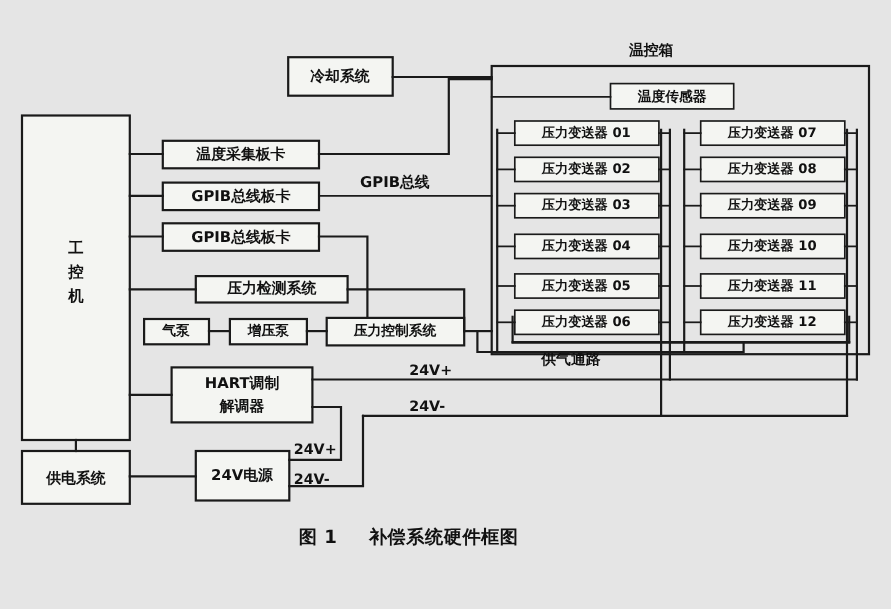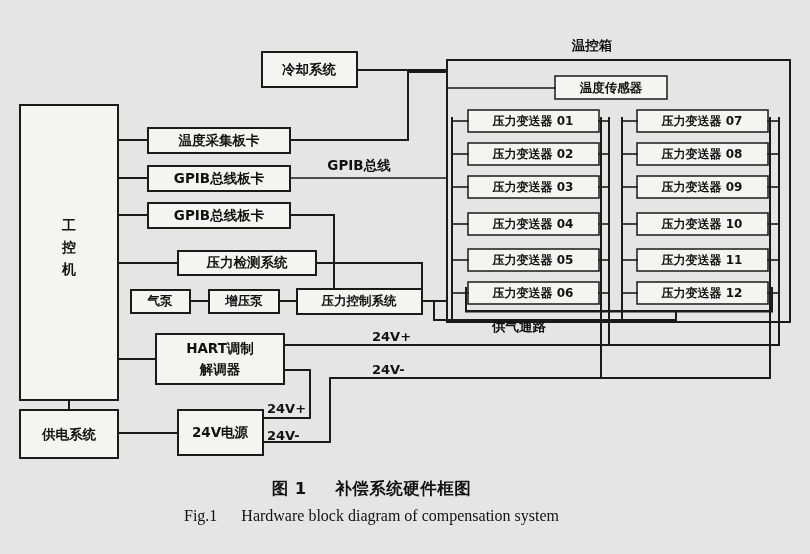--- a/index.html
+++ b/index.html
@@ -306,20 +306,15 @@
     <path class="wire" d="M118 433 L178 433"></path>
 
   </svg>
 
   <div class="caption-area">
     <div class="caption-cn">
       <span>图 1</span>
       <span class="cap-gap"></span>
       <span>补偿系统硬件框图</span>
     </div>
-    <div class="caption-en">
-      <span>Fig.1</span>
-      <span class="cap-gap"></span>
-      <span>Hardware block diagram of compensation system</span>
-    </div>
   </div>
 
 </div>
 
 </body></html>

